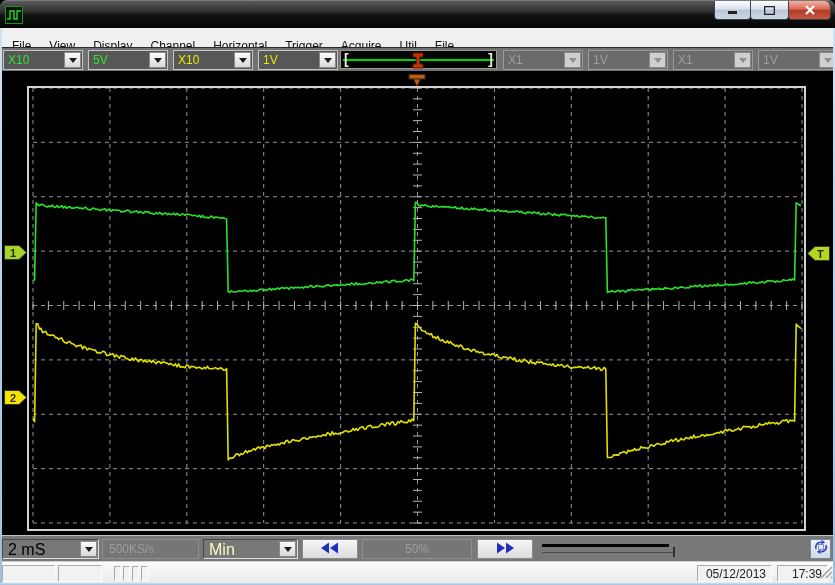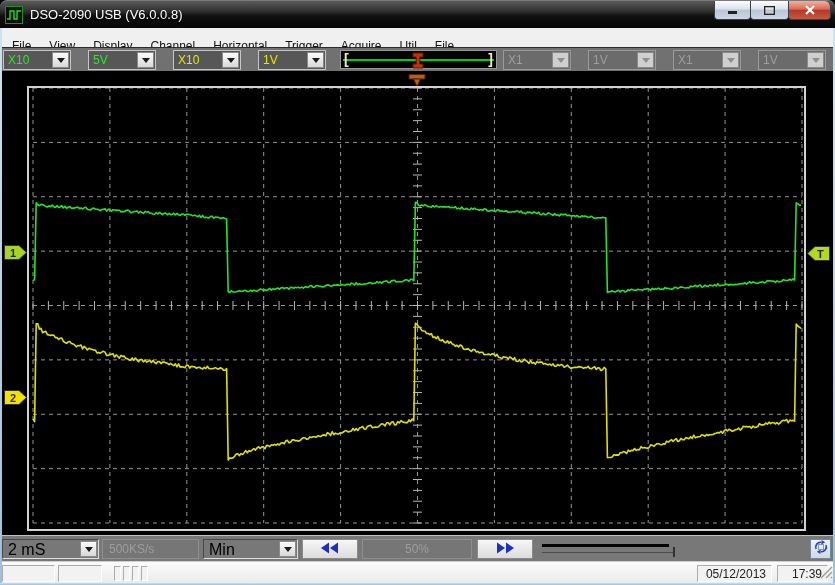--- a/index.html
+++ b/index.html
@@ -22,21 +22,21 @@
     background:linear-gradient(180deg,#f3b0a4 0%,#d96a54 45%,#b23a26 52%,#c65843 100%);}
 
   
   #menubar{position:absolute;left:0;top:28px;width:835px;height:36px;background:#f0f0f0;
     display:flex;align-items:center;padding-left:3px;border-bottom:1px solid #d8d8d8;}
   .mitem{font-size:12px;color:#111;padding:0 9px;line-height:18px;cursor:default;}
 
   
   #toolbar{position:absolute;left:0;top:47px;width:835px;height:24px;background:#717171;
     border-top:1px solid #2c2c2c;}
-  .tcombo{position:absolute;top:2px;height:20px;width:68px;background:#575757;
+  .tcombo{position:absolute;top:2px;height:20px;width:80px;background:#575757;
     border:1px solid #c6c6c6;}
   .tcombo .val{position:absolute;left:4px;top:1px;font-size:12px;line-height:17px;}
   .ddbtn{position:absolute;right:1px;top:1px;width:17px;height:16px;
     background:linear-gradient(180deg,#fbfbfb,#d8d8d8);border:1px solid #8a8a8a;
     display:flex;align-items:center;justify-content:center;}
   .ddtri{width:0;height:0;border-left:4px solid transparent;border-right:4px solid transparent;
     border-top:5px solid #1a1a1a;}
   .tcombo.disabled{background:#6b6b6b;border-color:#9a9a9a;}
   .tcombo.disabled .val{color:#9e9e9e;text-align:center;}
   .tcombo.disabled .ddbtn{background:#cFcFcF;}
@@ -91,21 +91,20 @@
 
 <div id="win">
 
   <div id="titlebar">
     <span id="app-icon">
       <svg width="18" height="18">
           <rect x="0.5" y="0.5" width="17" height="17" fill="#031003" stroke="#1f8f1f"></rect>
         <polyline points="2,13 5,13 5,5 9,5 9,13 12,13 12,5 16,5" fill="none" stroke="#22dd22" stroke-width="1.4"></polyline>
         </svg>
     </span>
-    <span id="title-text">DSO-2090 USB (V6.0.0.8)</span>
     <div class="winbtn" id="btn-min">
       <span><svg width="10" height="8">
             <rect x="0" y="4" width="9" height="3" fill="#222"></rect>
           </svg></span>
     </div>
     <div class="winbtn" id="btn-max">
       <span><svg width="11" height="9">
             <rect x="0.5" y="0.5" width="10" height="8" fill="none" stroke="#222" stroke-width="1.6"></rect>
           </svg></span>
     </div>
@@ -342,21 +341,21 @@
     <div class="bcombo" style="left:2px;width:97px">
       <span class="val">2 mS</span>
       <span class="ddbtn">
           <span class="ddtri"></span>
         </span>
     </div>
     <div class="bpanel" style="left:102px;width:97px">
       <span class="val">500KS/s</span>
     </div>
     <div class="bcombo" style="left:203px;width:95px">
-      <span class="val" style="color:#000000">Min</span>
+      <span class="val" style="color:#fef9c3">Min</span>
       <span class="ddbtn">
           <span class="ddtri"></span>
         </span>
     </div>
     <div class="navbtn" style="left:302px">
       <span>
         <svg width="20" height="12">
             <polygon points="9,0.5 9,11.5 1,6" fill="#1f2fba"></polygon>
             <polygon points="18,0.5 18,11.5 10,6" fill="#1f2fba"></polygon>
           </svg></span>

